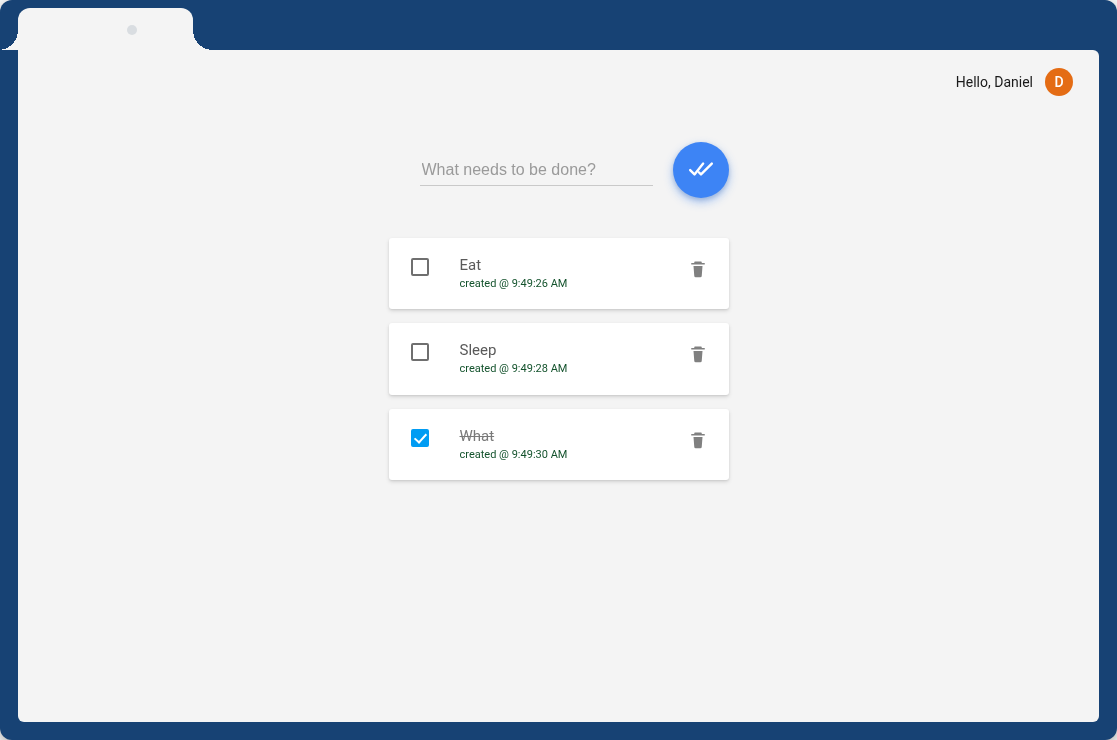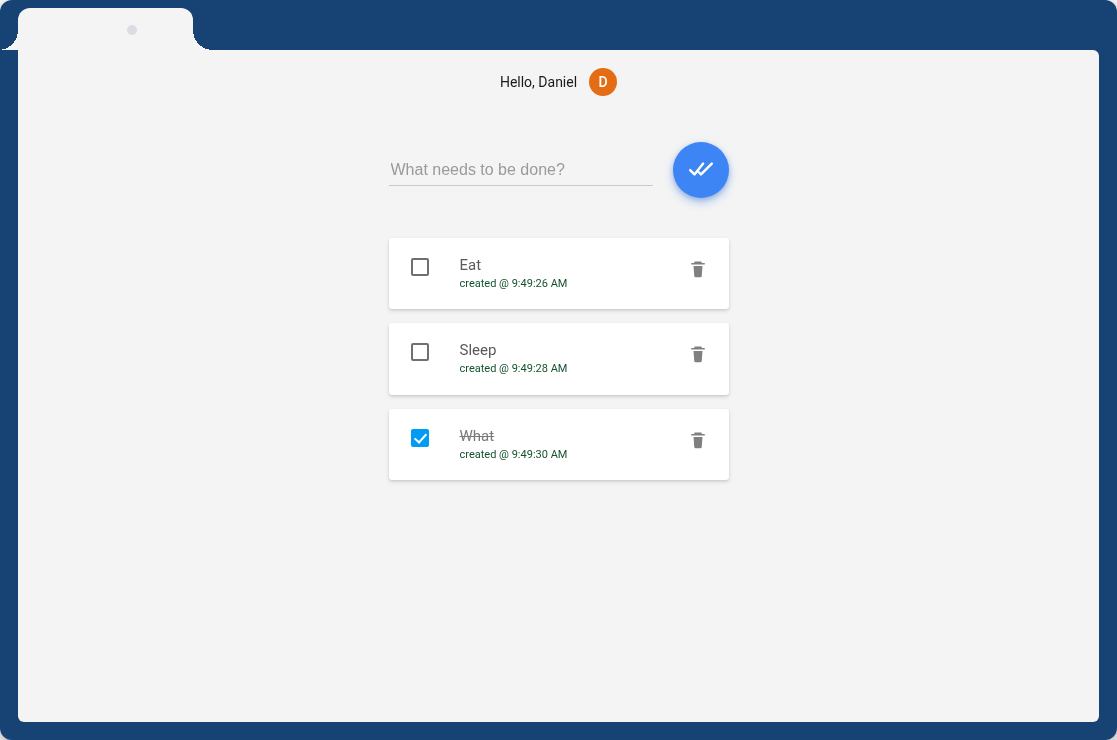--- a/index.html
+++ b/index.html
@@ -65,21 +65,21 @@
       left: 18px;
       right: 18px;
       bottom: 18px;
       background: #f4f4f4;
       border-radius: 0 6px 6px 6px;
     }
     
     .header {
       display: flex;
       align-items: center;
-      justify-content: center;
+      justify-content: flex-end;
       padding: 18px 26px 0 26px;
       gap: 12px;
     }
     .greeting {
       font-size: 14px;
       color: #1a1a1a;
     }
     .avatar {
       width: 28px; height: 28px;
       border-radius: 50%;
@@ -92,20 +92,21 @@
     
     .main {
       width: 340px;
       margin: 46px auto 0 auto;
     }
     .input-row {
       display: flex;
       align-items: center;
       gap: 20px;
       margin-bottom: 40px;
+      margin-left: 31px;
     }
     .todo-input {
       flex: 1;
       border: none;
       border-bottom: 1px solid #c9c9c9;
       background: transparent;
       font-size: 16px;
       color: #333;
       padding: 6px 2px;
       outline: none;

